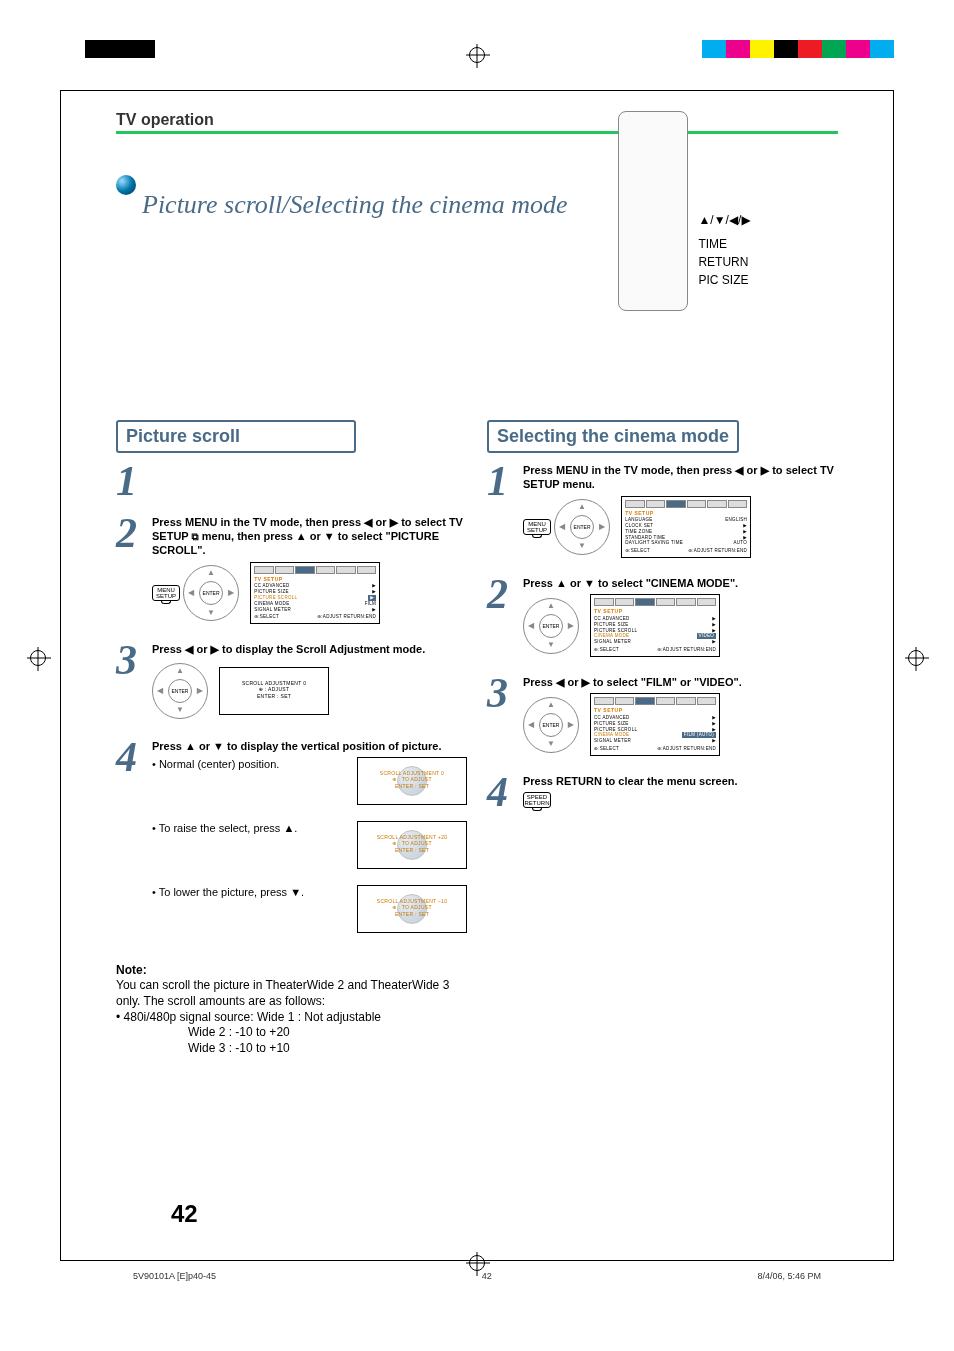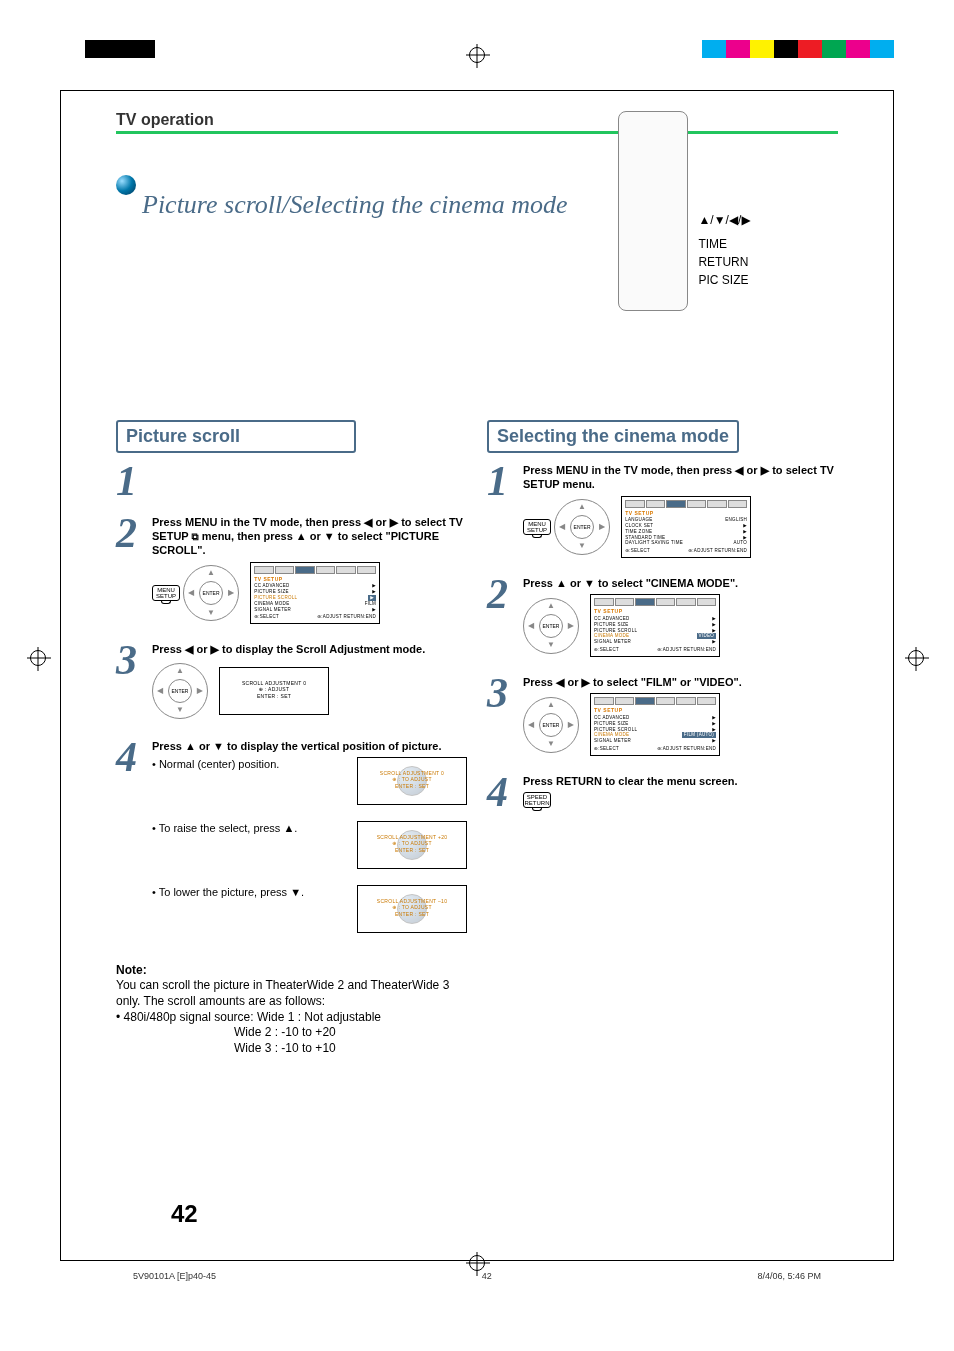--- a/index.html
+++ b/index.html
@@ -50,21 +50,21 @@
   .osd-foot { display: flex; justify-content: space-between; font-size: 4.5px; margin-top: 2px; letter-spacing: 0.3px; }
   .osd-scroll { border: 1px solid #000; width: 110px; height: 48px; display: inline-block; position: relative; vertical-align: middle; margin: 4px 0; background: #fff; }
   .osd-scroll-inner { position: absolute; top: 50%; left: 50%; transform: translate(-50%,-50%); width: 30px; height: 30px; border: 1px solid #888; border-radius: 50%; background: radial-gradient(circle at 30% 30%, #cde, #89a); opacity: 0.5; }
   .osd-scroll-text { position: absolute; width: 100%; text-align: center; top: 12px; font-size: 5px; letter-spacing: 0.3px; line-height: 1.3; }
   .osd-scroll-text.shifted { color: #c97800; }
   .sub { margin-left: 0; margin-bottom: 6px; }
   .sub-row { display: flex; align-items: flex-start; gap: 25px; margin-bottom: 8px; }
   .sub-text { font-size: 11px; flex: 1; padding-top: 4px; }
   .note-block { font-size: 12px; line-height: 1.3; margin-top: 18px; }
   .note-block b { font-weight: bold; }
-  .note-indent { margin-left: 118px; }
+  .note-indent { margin-left: 72px; }
   .pagenum { font-size: 24px; font-weight: bold; position: absolute; bottom: 12px; left: 55px; }
   .footer-info { position: absolute; bottom: 70px; left: 0; right: 0; display: flex; justify-content: space-around; font-size: 9px; color: #333; text-align: center; }
   .left-reg { position: absolute; top: 650px; left: 30px; }
   .right-reg { position: absolute; top: 650px; right: 30px; }
   .bottom-reg { position: absolute; bottom: 80px; left: 50%; transform: translateX(-50%); }
   .tri { font-size: 10px; }
 </style>
 </head>
 <body>
 

